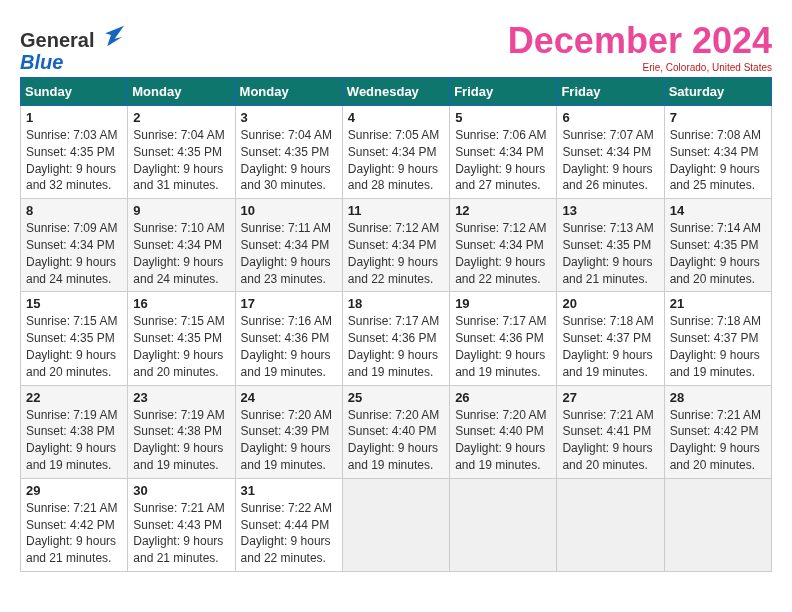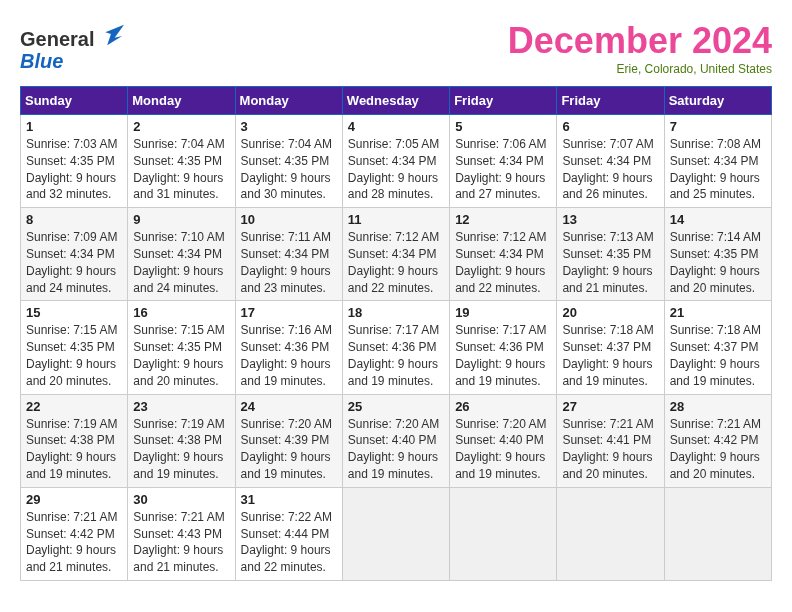--- a/index.html
+++ b/index.html
@@ -6,42 +6,42 @@
     body {
       font-family: Arial, sans-serif;
       background: #fff;
       width: 792px;
       min-height: 612px;
       padding: 20px;
     }
     .header-area {
       display: flex;
       justify-content: space-between;
-      align-items: center;
-      margin-bottom: 10px;
+      align-items: flex-end;
+      margin-bottom: 4px;
     }
     .title-area {
       text-align: right;
     }
     .month-title {
       font-size: 36px;
       font-weight: bold;
       color: #ec4899;
     }
     .location {
-      font-size: 12px;
-      color: #4d7c0f;
+      font-size: 10px;
+      color: #b91c1c;
     }
     .calendar {
       width: 100%;
       border-collapse: collapse;
       font-size: 11px;
     }
     .calendar thead th {
-      background-color: #4c1d95;
+      background-color: #0f766e;
       color: white;
       padding: 6px 4px;
       text-align: left;
       font-size: 13px;
       font-weight: bold;
       border: 1px solid #1565c0;
     }
     .calendar tbody td {
       border: 1px solid #ccc;
       vertical-align: top;

